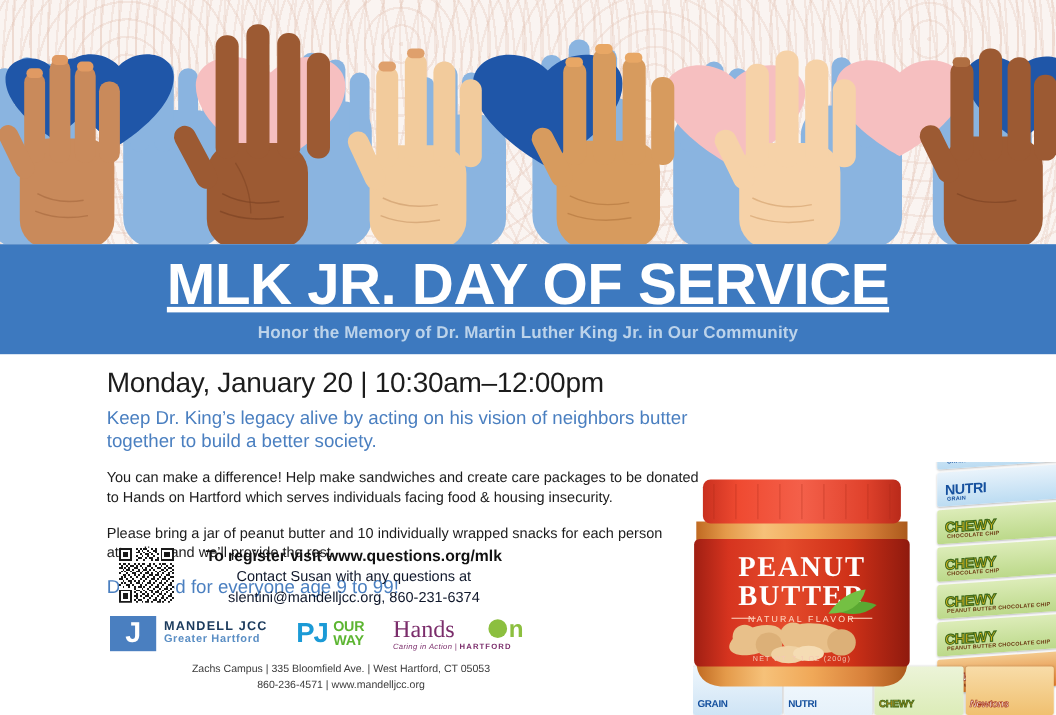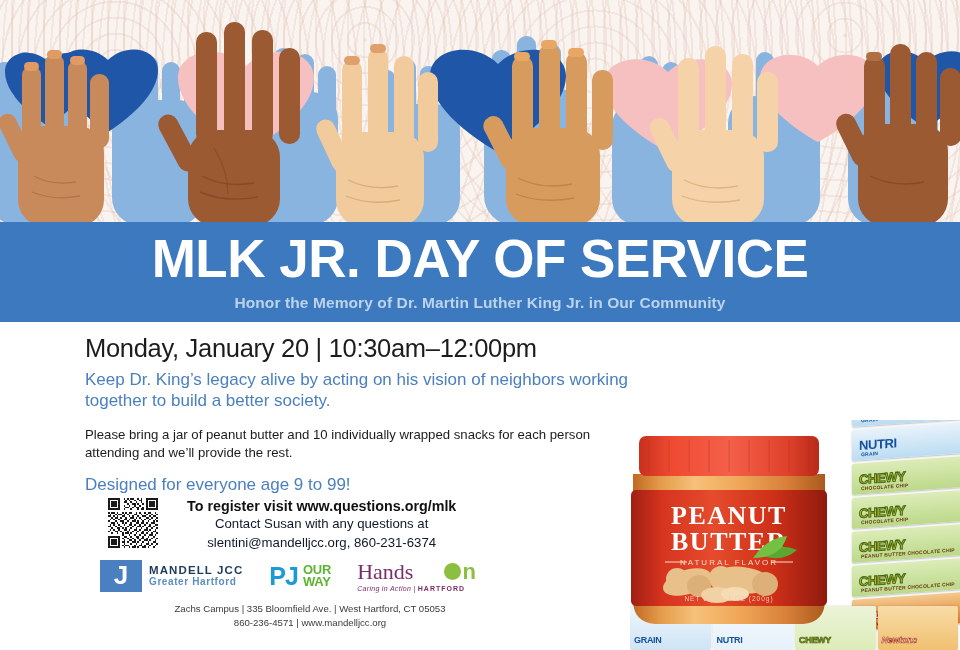--- a/index.html
+++ b/index.html
@@ -22,26 +22,26 @@
       repeating-radial-gradient(circle at 62% 34%, rgba(226,193,178,.28) 0 2px, rgba(0,0,0,0) 2px 16px),
       repeating-radial-gradient(circle at 88% 16%, rgba(226,193,178,.28) 0 2px, rgba(0,0,0,0) 2px 16px);
   }
   .hero svg { position:absolute; left:0; top:0; }
 
   
   .banner { position:absolute; left:0; top:222px; width:960px; height:100px;
             background:#3d79bf; display:flex; flex-direction:column;
             align-items:center; justify-content:center; }
   .banner-title { color:#ffffff; font-weight:bold; font-size:53px; letter-spacing:-0.5px;
-                  line-height:1; text-align:center; white-space:nowrap; }
+                  line-height:1; text-align:center; white-space:nowrap;text-decoration:underline; }
   .banner-sub { color:#bcd3ea; font-weight:bold; font-size:15.5px; letter-spacing:.1px;
                 margin-top:9px; text-align:center; white-space:nowrap; }
 
   
-  .content { position:absolute; left:85px; top:334px; width:600px; }
+  .content { position:absolute; left:97px; top:334px; width:600px; }
   .date-line { font-size:25.5px; color:#1c1c1c; letter-spacing:-.3px; white-space:nowrap; }
   .tagline { color:#4a7fc0; font-size:17px; line-height:1.22; margin-top:7px; max-width:560px; }
   .para { color:#1c1c1c; font-size:13.2px; line-height:1.33; margin-top:14px; max-width:545px; }
   .para.second { margin-top:15px; }
   .designed { color:#4a7fc0; font-size:17px; margin-top:13px; }
 
   
   .register { position:absolute; left:97px; top:498px; display:flex; gap:18px; align-items:flex-start; }
   .qr { width:72px; height:50px; }
   .reg-text .reg-title { font-weight:bold; font-size:14.3px; color:#111; white-space:nowrap; }
@@ -258,21 +258,22 @@
     </svg>
   </div>
 
   <div class="banner">
     <div class="banner-title">MLK JR. DAY OF SERVICE</div>
     <div class="banner-sub">Honor the Memory of Dr. Martin Luther King Jr. in Our Community</div>
   </div>
 
   <div class="content">
     <div class="date-line">Monday, January 20 | 10:30am–12:00pm</div>
-    <div class="tagline">Keep Dr. King’s legacy alive by acting on his vision of neighbors working together to build a better society.</div>
+    <div class="tagline">Keep Dr. King’s legacy alive by acting on his vision of neighbors butter together to build a better society.</div>
+    <div class="para">You can make a difference! Help make sandwiches and create care packages to be donated to Hands on Hartford which serves individuals facing food &amp; housing insecurity.</div>
     <div class="para second">Please bring a jar of peanut butter and 10 individually wrapped snacks for each person attending and we’ll provide the rest.</div>
     <div class="designed">Designed for everyone age 9 to 99!</div>
   </div>
 
   <div class="register">
     <svg class="qr" viewBox="0 0 29 29" shape-rendering="crispEdges">
       <rect width="29" height="29" fill="#ffffff"></rect>
       <g fill="#1a1a1a">
         <path d="M0 0h7v7H0z M1 1v5h5V1z M2 2h3v3H2z"></path>
         <path d="M22 0h7v7h-7z M23 1v5h5V1z M24 2h3v3h-3z"></path>

